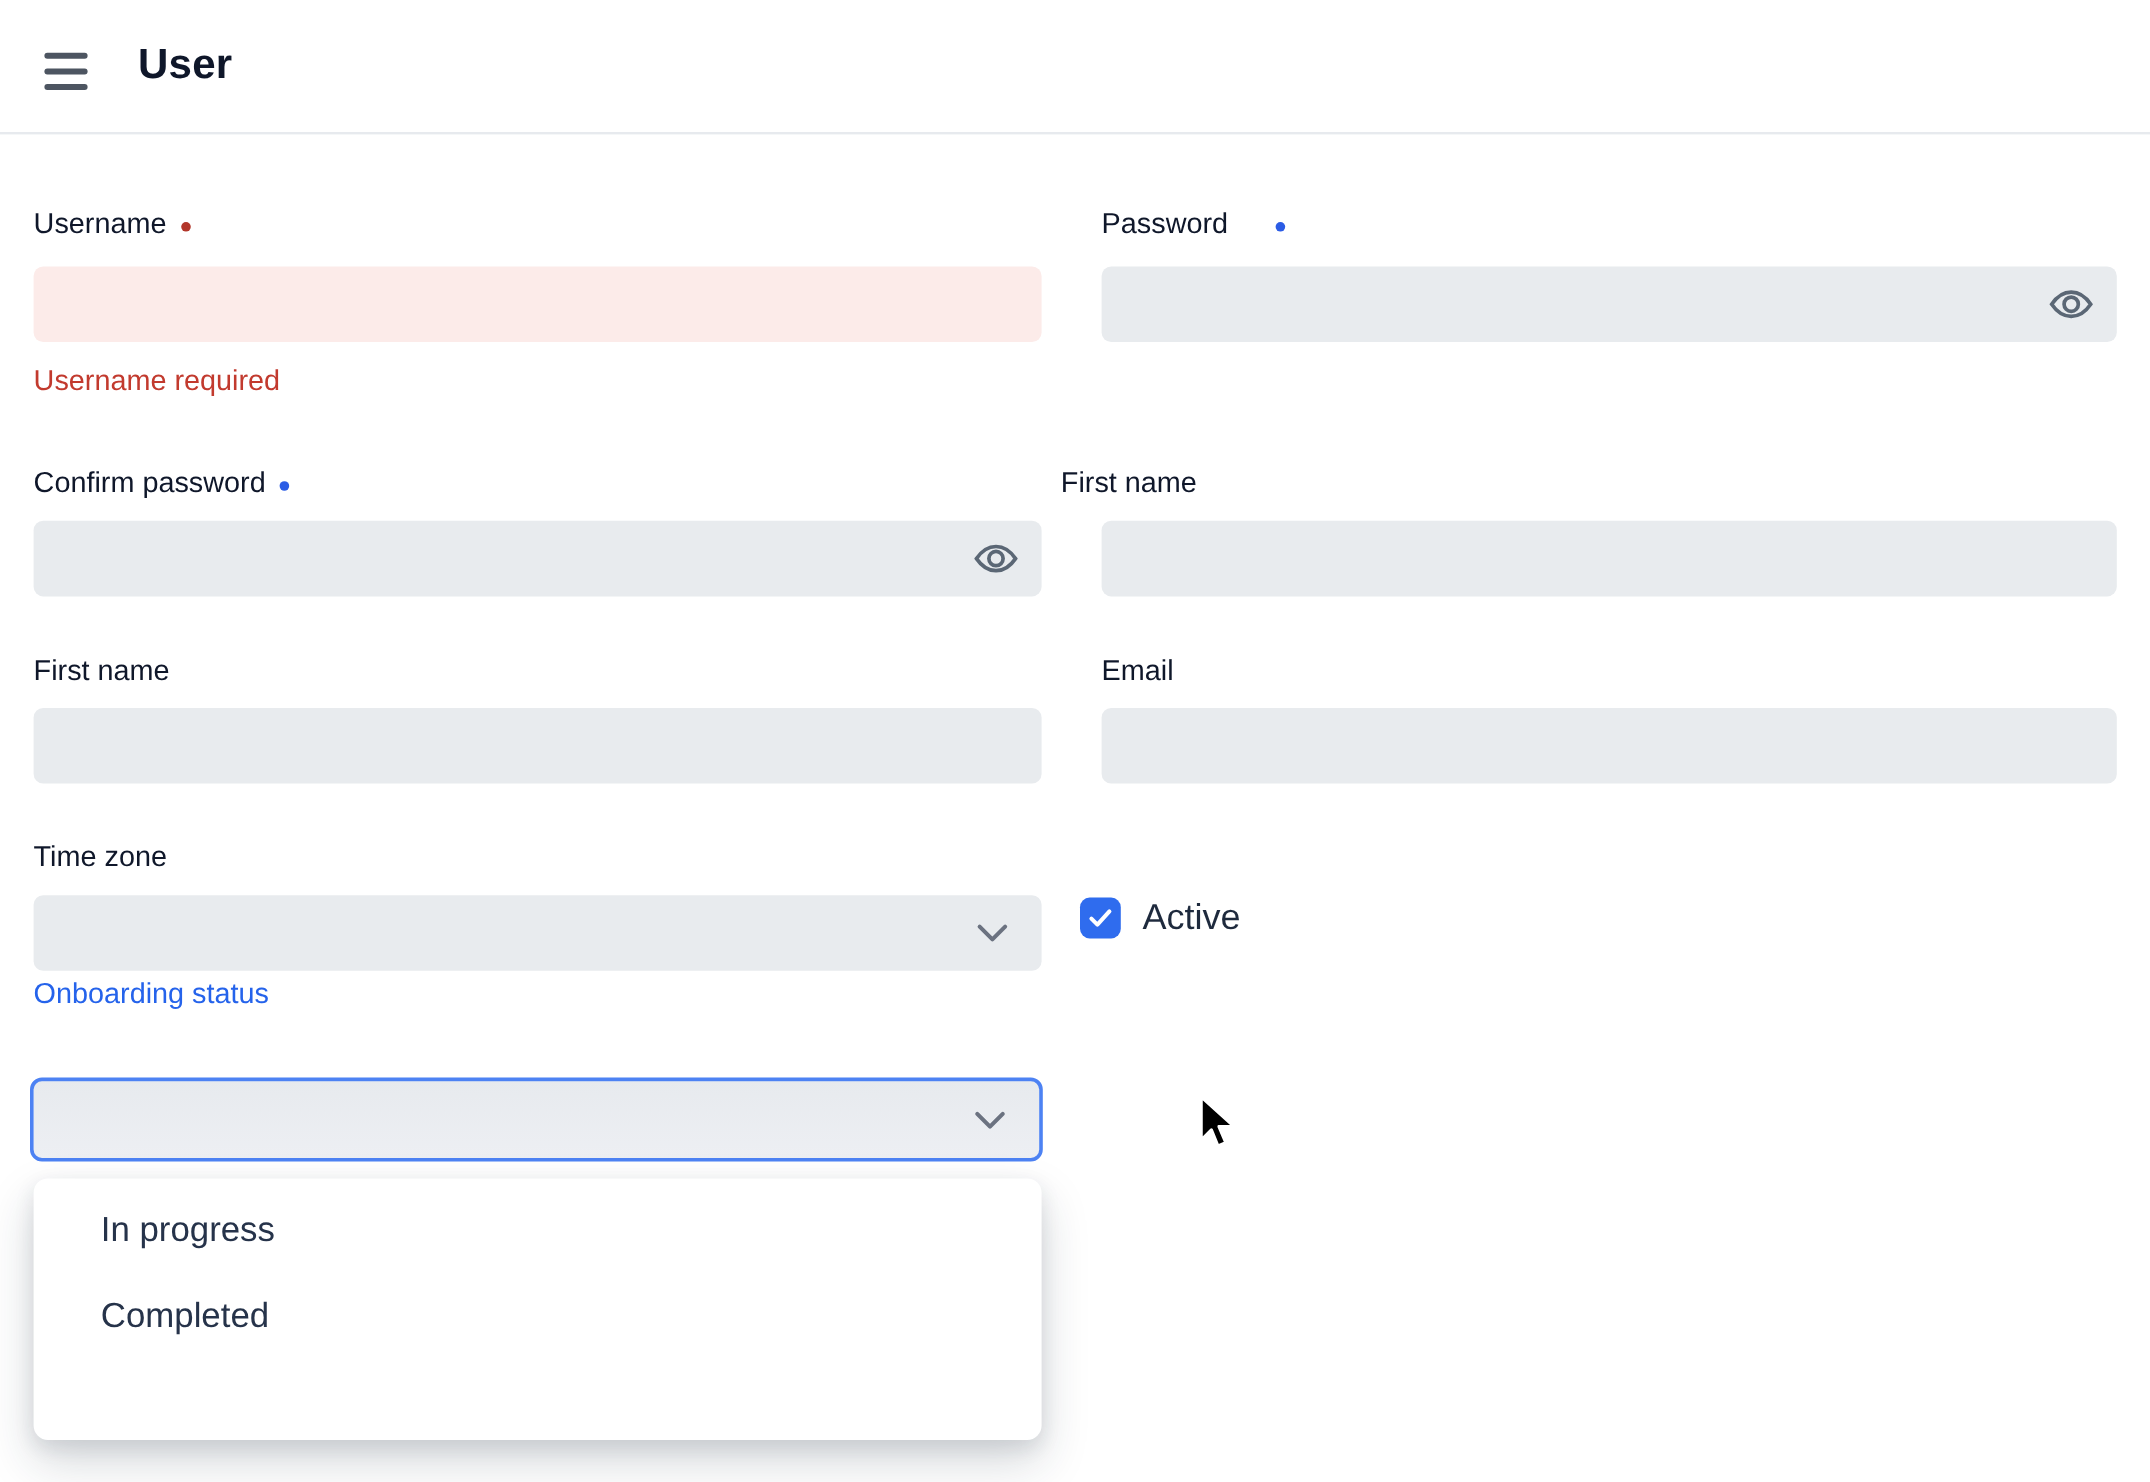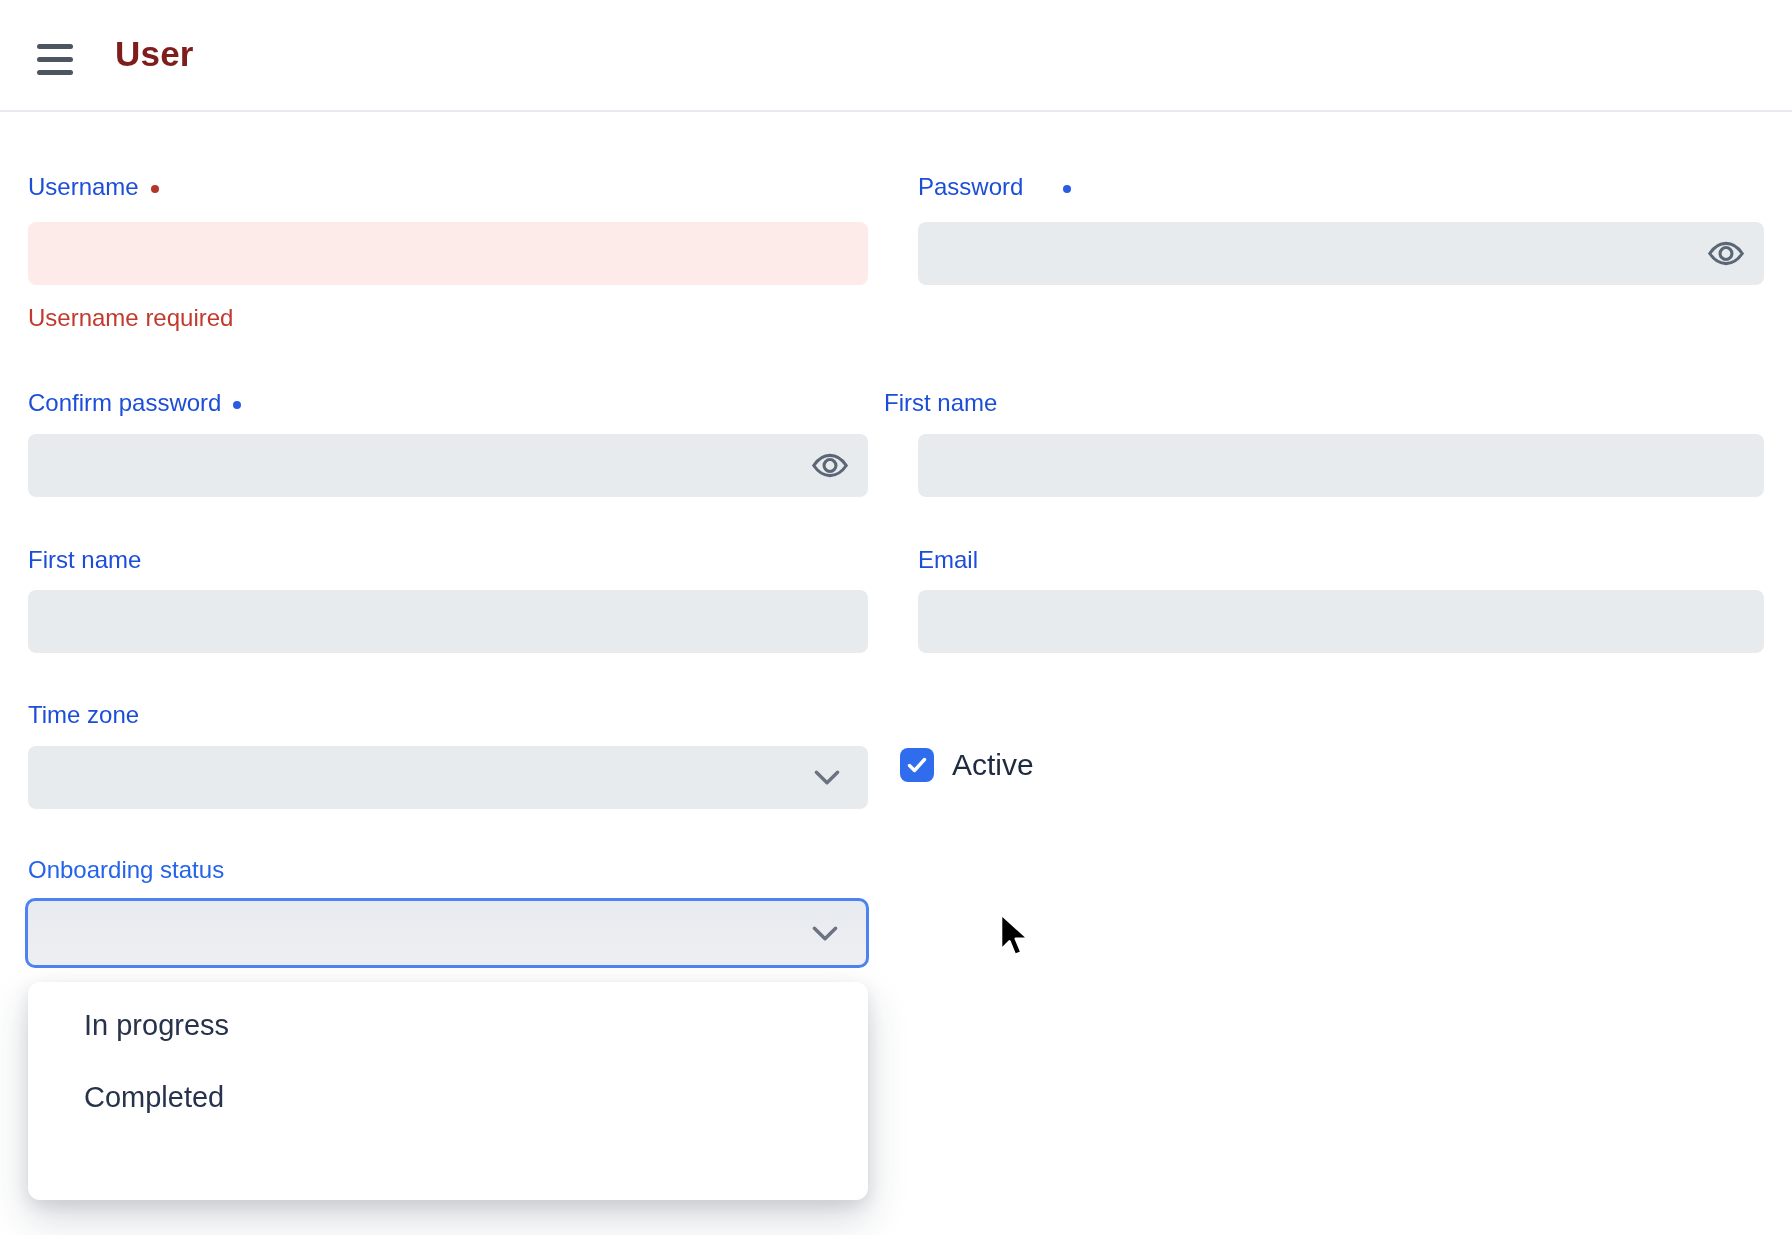--- a/index.html
+++ b/index.html
@@ -35,30 +35,30 @@
     background: #4d5561;
   }
   .hamburger .bar:nth-child(1) { top: 0; }
   .hamburger .bar:nth-child(2) { top: 13px; }
   .hamburger .bar:nth-child(3) { top: 26px; }
   .page-title {
     position: absolute;
     left: 115px; top: 34px;
     font-size: 35px;
     font-weight: 700;
-    color: #7f1d1d;
+    color: #0f172a;
     letter-spacing: 0.2px;
   }
 
   
   .field-label {
     position: absolute;
     font-size: 24px;
     line-height: 30px;
-    color: #1d4ed8;
+    color: #0f172a;
     display: flex;
     align-items: center;
     gap: 12px;
     white-space: nowrap;
   }
   .field-label.blue { color: #2563eb; }
   .req-dot {
     display: inline-block;
     width: 8px; height: 8px;
     border-radius: 50%;
@@ -259,21 +259,21 @@
 
   <div class="checkbox-row" style="left:890px; top:748px;margin-left:10px;">
     <span class="checkbox">
       <svg width="22" height="18" viewBox="0 0 22 18">
         <polyline points="3.5,9.5 8.5,14.5 18.5,3.5" fill="none" stroke="#ffffff" stroke-width="3.4" stroke-linecap="round" stroke-linejoin="round"></polyline>
       </svg>
     </span>
     <span class="checkbox-label">Active</span>
   </div>
 
-  <div class="field-label blue" style="left:28px; top:855px;">
+  <div class="field-label blue" style="left:28px; top:814px;">
     <span>Onboarding status</span>
   </div>
   <div class="select-box focused" style="left:25px; top:898px; width:844px;">
     <span class="chevron">
       <svg width="28" height="17" viewBox="0 0 26 16">
         <polyline points="3,3 13,13 23,3" fill="none" stroke="#6b7280" stroke-width="3.2" stroke-linecap="round" stroke-linejoin="round"></polyline>
       </svg>
     </span>
   </div>
 

